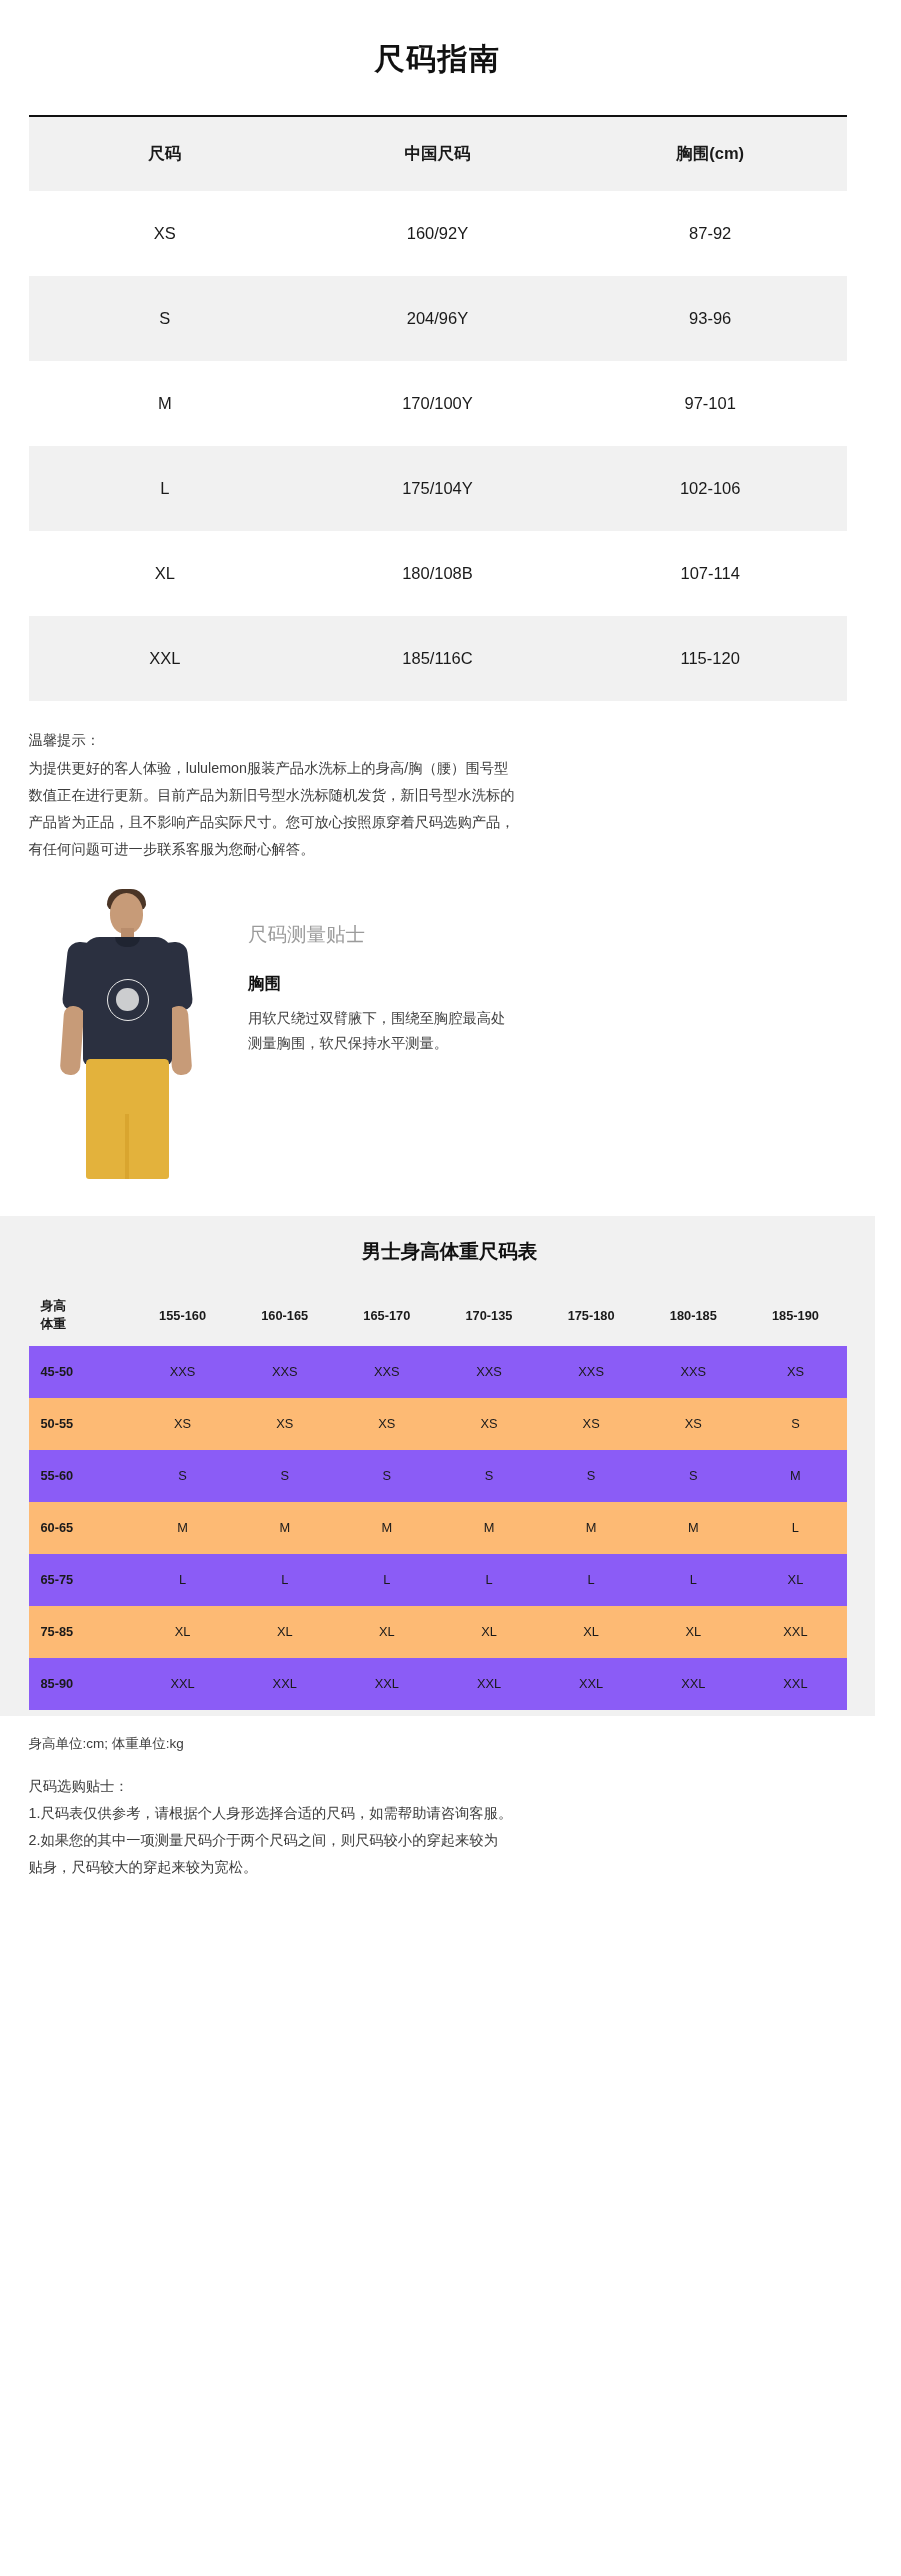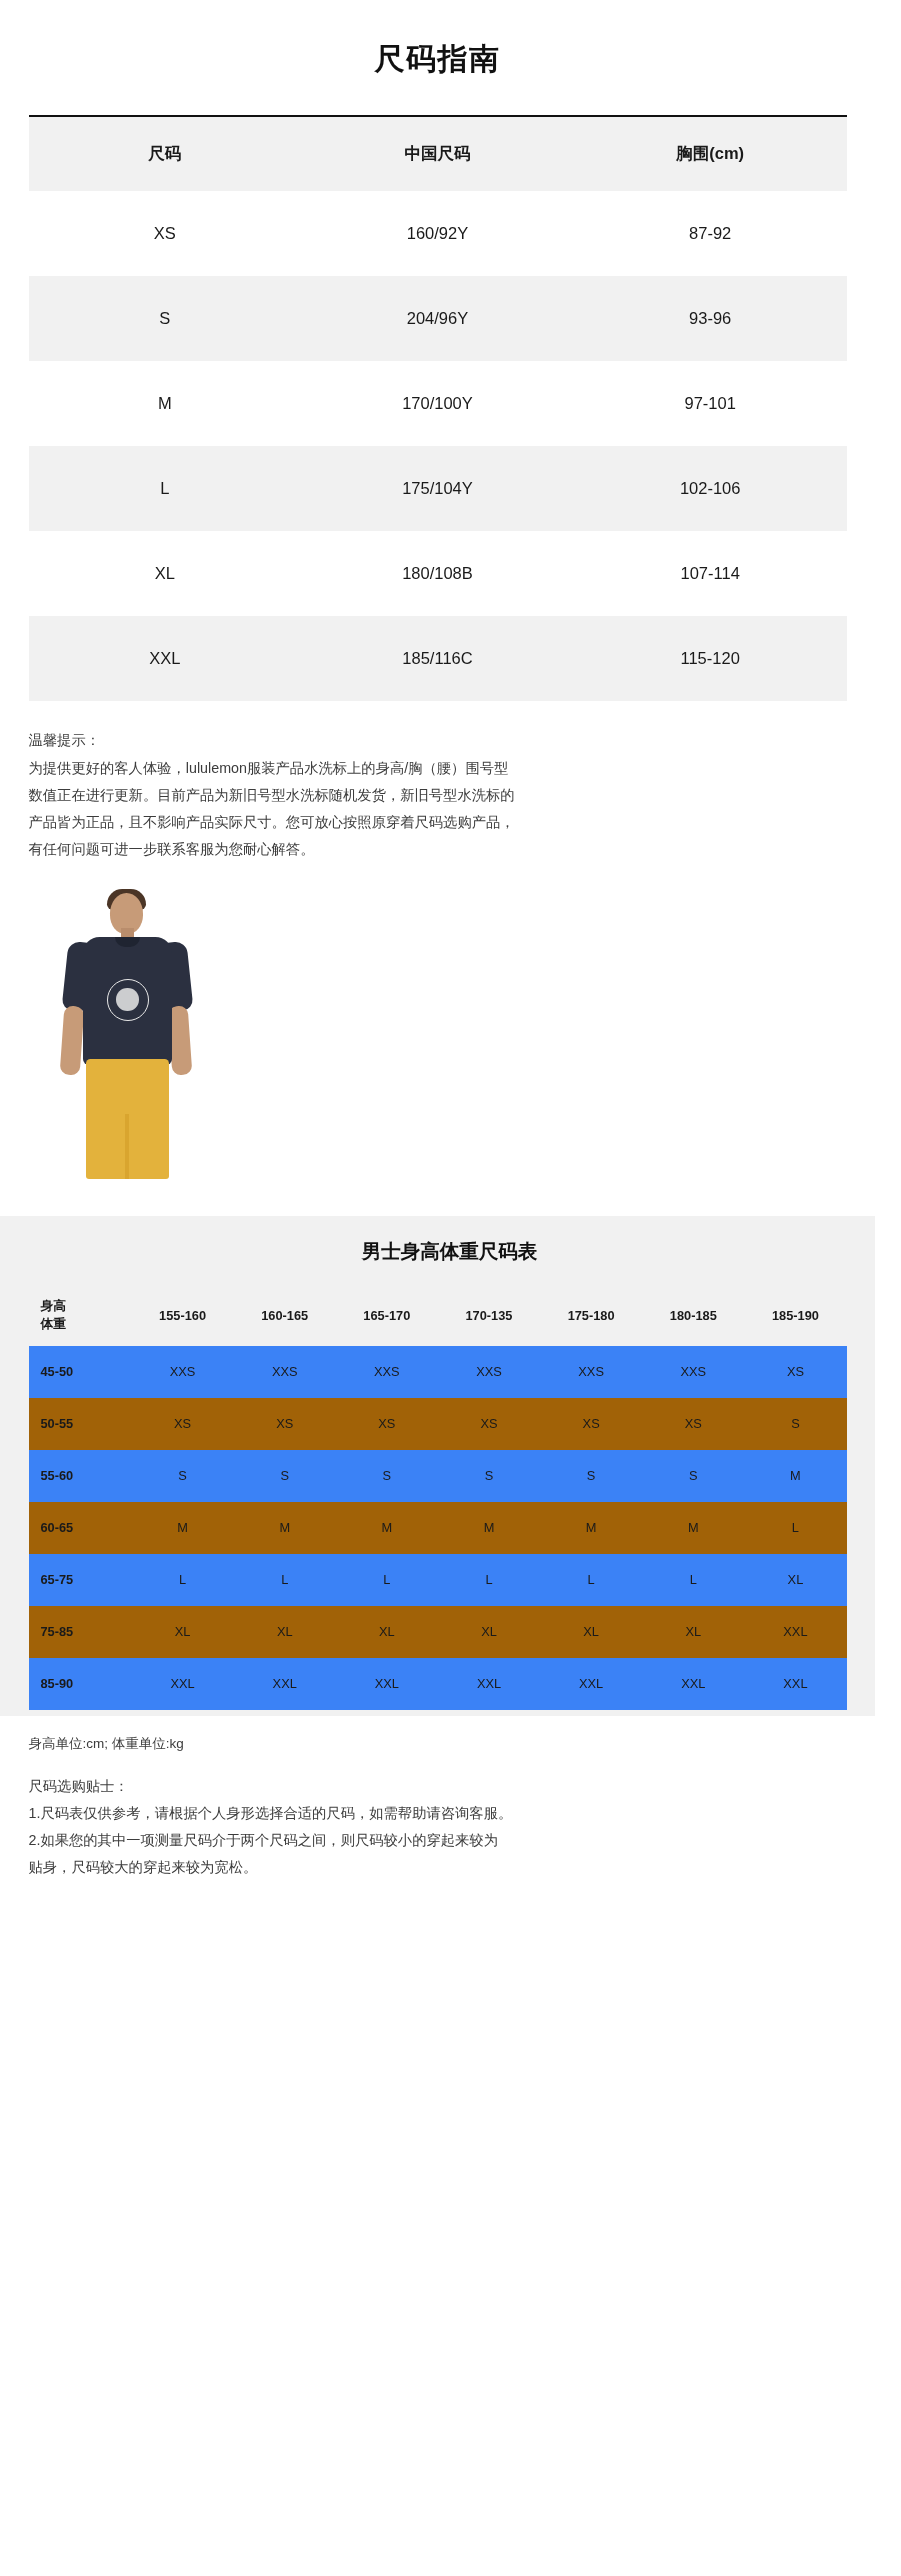--- a/index.html
+++ b/index.html
@@ -296,25 +296,25 @@
     padding-left: 12px;
   }
   table.hw-table tbody th {
     font-weight: bold;
     text-align: left;
     padding-left: 12px;
     font-size: 12.8px;
   }
   table.hw-table tr.r-even th,
   table.hw-table tr.r-even td {
-    background: #3b82f6;
+    background: #8b5cf6;
   }
   table.hw-table tr.r-odd th,
   table.hw-table tr.r-odd td {
-    background: #a16207;
+    background: #fdba74;
   }
 
   .unit-note {
     margin: 19.5px 28.5px 0 28.5px;
     font-size: 13.5px;
     color: #3c3c3c;
   }
   .bottom-note {
     margin: 19.5px 28.5px 0 28.5px;
     font-size: 14.3px;
@@ -395,20 +395,28 @@
         <div class="sleeve-r"></div>
         <div class="arm-l"></div>
         <div class="arm-r"></div>
         <div class="shirt"></div>
         <div class="collar"></div>
         <div class="logo"></div>
         <div class="pants"></div>
         <div class="pants-split"></div>
       </div>
     </div>
+    <div class="tips-text">
+      <div class="tips-heading">尺码测量贴士</div>
+      <div class="tips-sub">胸围</div>
+      <div class="tips-body">
+        <span>用软尺绕过双臂腋下，围绕至胸腔最高处</span><br>
+        <span>测量胸围，软尺保持水平测量。</span>
+      </div>
+    </div>
   </div>
 
   <div class="hw-band">
     <div class="hw-title">男士身高体重尺码表</div>
     <div class="hw-table-wrap">
       <table class="hw-table">
         <thead>
           <tr>
             <th class="corner">
               <span>身高</span><br>

